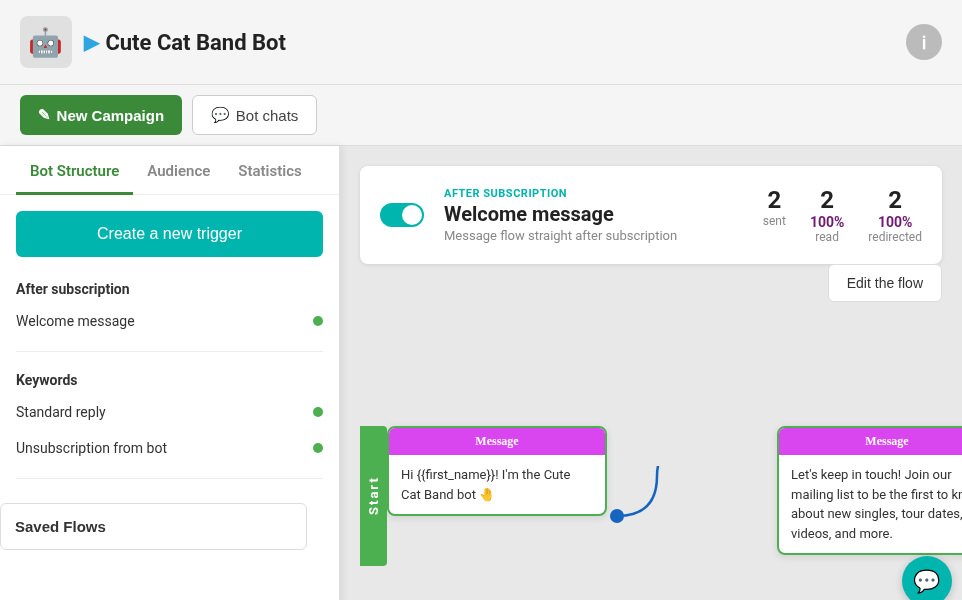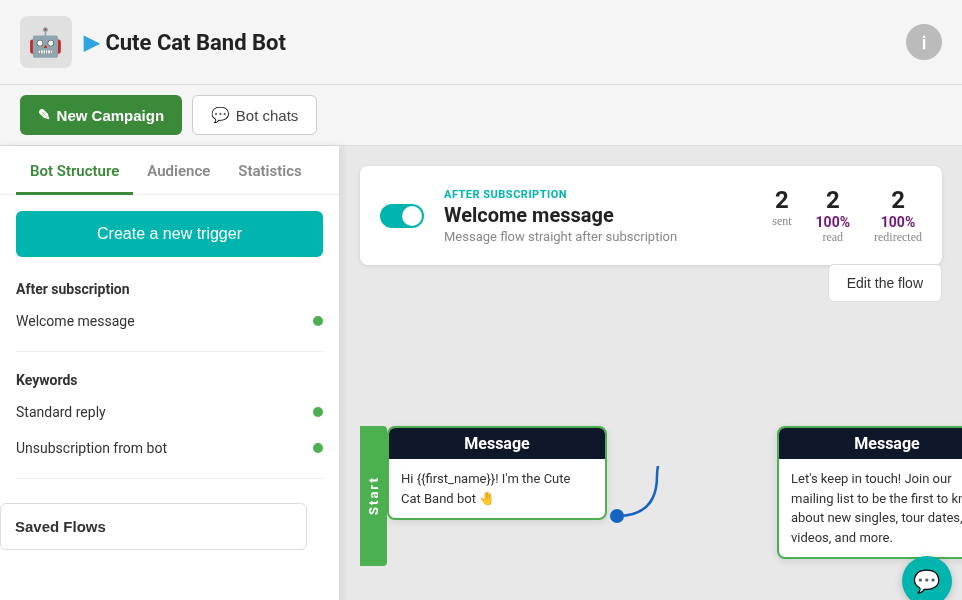--- a/index.html
+++ b/index.html
@@ -267,21 +267,20 @@
       text-align: center;
     }
     .stat-item .stat-num {
       font-size: 24px;
       font-weight: 700;
       color: #222;
     }
     .stat-item .stat-label {
       font-size: 12px;
       color: #888;
-      font-family: Liberation Serif, serif;
     }
     .stat-item .stat-pct {
       font-size: 14px;
       font-weight: 700;
       color: #701a75;
     }
 
     
     .btn-edit-flow {
       background: white;
@@ -327,26 +326,27 @@
 
     .message-card {
       background: white;
       border-radius: 8px;
       border: 2px solid #4CAF50;
       width: 220px;
       overflow: hidden;
       box-shadow: 0 2px 8px rgba(0,0,0,0.1);
     }
     .message-card-header {
-      background: #0f172a;
+      background: #d946ef;
       color: white;
-      font-size: 16px;
+      font-size: 12px;
       font-weight: 700;
       padding: 6px 12px;
       text-align: center;
+      font-family: Liberation Serif, serif;
     }
     .message-card-body {
       padding: 10px 12px;
       font-size: 13px;
       color: #333;
       line-height: 1.5;
     }
 
     .message-card-2 {
       background: white;

